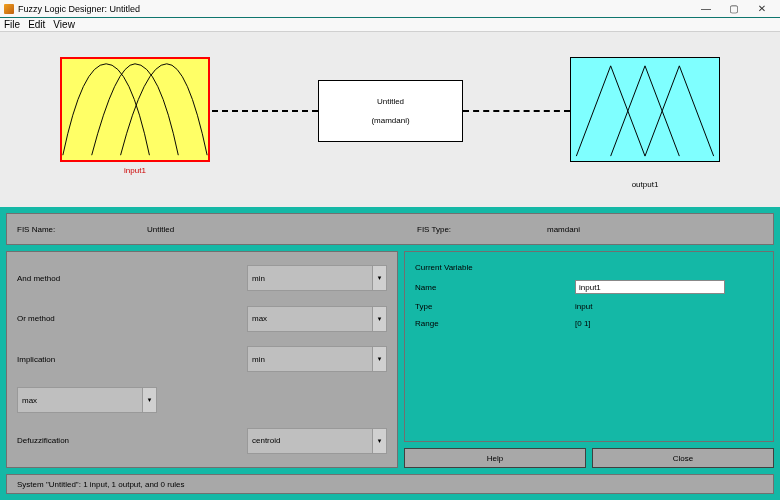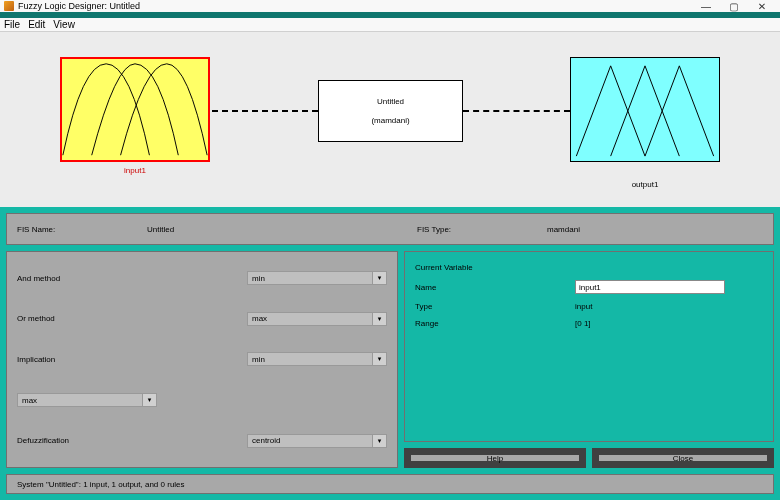--- a/index.html
+++ b/index.html
@@ -7,21 +7,21 @@
     font-family: Arial, sans-serif;
     font-size: 9px;
     background: #f0f0f0;
     width: 780px;
     height: 500px;
     overflow: hidden;
   }
   .titlebar {
     height: 18px;
     background: #f8f8f8;
-    border-bottom: 6px solid #0f766e;
+    border-bottom: 1px solid #0f766e;
     display: flex;
     align-items: center;
     padding: 0 4px;
     font-size: 9px;
   }
   .titlebar .icon {
     width: 10px; height: 10px;
     background: linear-gradient(135deg,#f0a020,#c06010);
     margin-right: 4px;
     border-radius: 1px;
@@ -107,21 +107,21 @@
   .methods { display: flex; flex-direction: column; justify-content: space-around; height: 100%; }
   .method-row { display: flex; align-items: center; font-size: 8px; }
   .method-row .mlabel { width: 230px; }
   .select {
     flex: 1;
     height: 14px;
     background: #bfbfbf;
     border: 1px solid #999;
     display: flex;
     align-items: center;
-    padding: 0 4px;
+    padding: 12px 4px;
     font-size: 8px;
     position: relative;
     max-width: 140px;
   }
   .select .chev {
     position: absolute; right: 0; top: 0; bottom: 0;
     width: 14px; background: #d0d0d0;
     border-left: 1px solid #999;
     display: flex; align-items: center; justify-content: center;
     font-size: 7px;
@@ -132,21 +132,21 @@
   .cv-row .cvl { width: 160px; }
   .cv-input {
     background: #fff; border: 1px solid #888;
     height: 14px; flex: 1; max-width: 150px;
     padding: 0 3px; font-size: 8px;
     display: flex; align-items: center;
   }
   .btns { display: flex; gap: 6px; }
   .btn {
     flex: 1; height: 20px;
-    border: 7px solid #404040;
+    border: 1px solid #404040;
     background: #a8a8a8;
     display: flex; align-items: center; justify-content: center;
     font-size: 8px;
   }
   .status { height: 20px; font-size: 8px; display: flex; align-items: center; }
 </style>
 </head>
 <body>
 
 <div class="titlebar">

